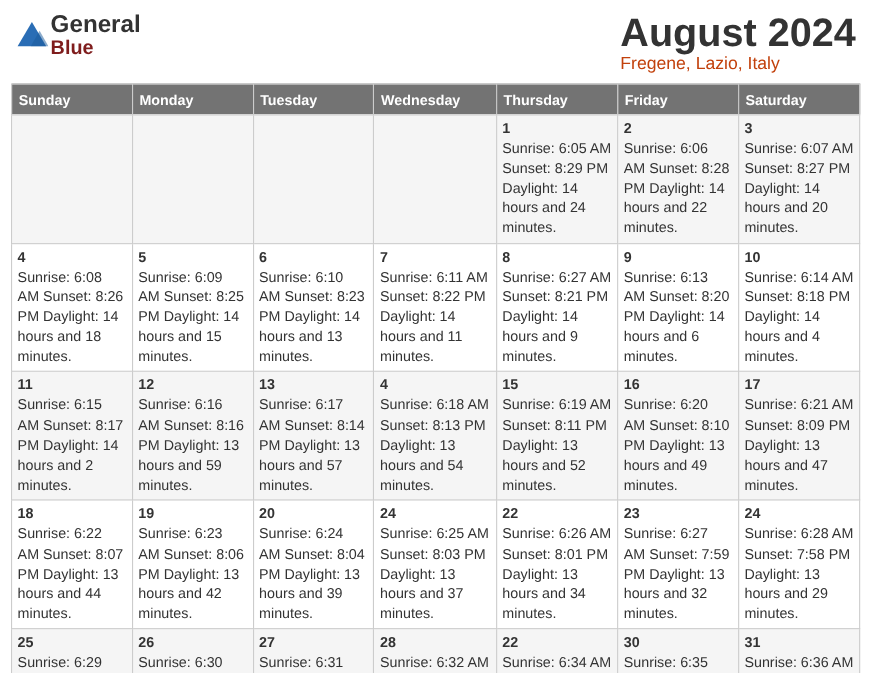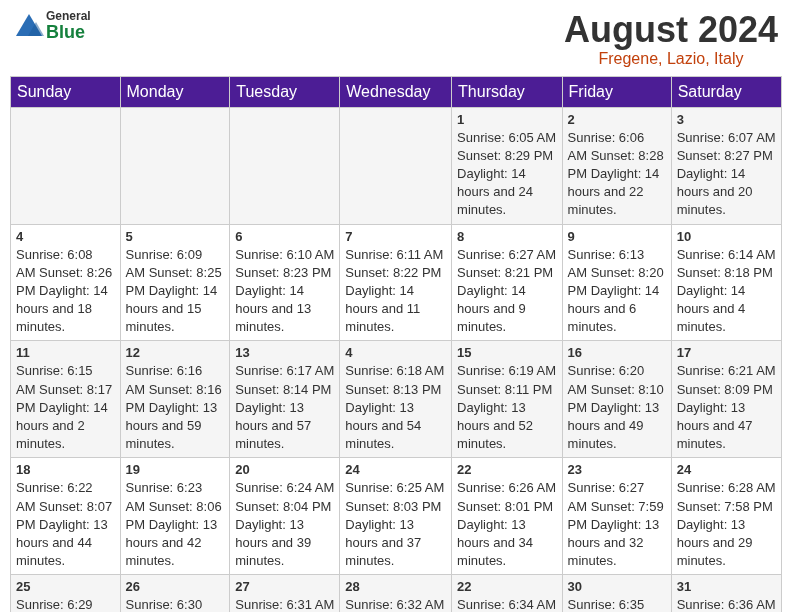--- a/index.html
+++ b/index.html
@@ -20,59 +20,59 @@
     .logo {
       display: flex;
       align-items: center;
     }
     .logo-text {
       display: flex;
       flex-direction: column;
       line-height: 1.1;
     }
     .logo-general {
-      font-size: 12px;
+      font-size: 22px;
       font-weight: bold;
       color: #333;
     }
     .logo-blue {
       font-size: 18px;
       font-weight: bold;
-      color: #15803d;
+      color: #7f1d1d;
     }
     .logo-icon {
       width: 30px;
       height: 28px;
       margin-right: 2px;
     }
     .title-block {
-      text-align: center;
+      text-align: left;
     }
     .calendar-title {
       font-size: 36px;
       font-weight: bold;
       color: #333;
       line-height: 1.1;
     }
     .calendar-subtitle {
       font-size: 16px;
       color: #c2410c;
     }
     table {
       width: 100%;
       border-collapse: collapse;
       font-size: 11px;
     }
     thead tr th {
-      background-color: #4c1d95;
+      background-color: #737373;
       color: #fff;
       text-align: left;
       padding: 6px 6px;
-      font-size: 16px;
-      font-weight: normal;
+      font-size: 13px;
+      font-weight: bold;
       border: 1px solid #ccc;
     }
     tbody tr td {
       border: 1px solid #ccc;
       vertical-align: top;
       padding: 4px 5px;
       width: 113px;
       height: 80px;
     }
     tbody tr:nth-child(odd) td {

